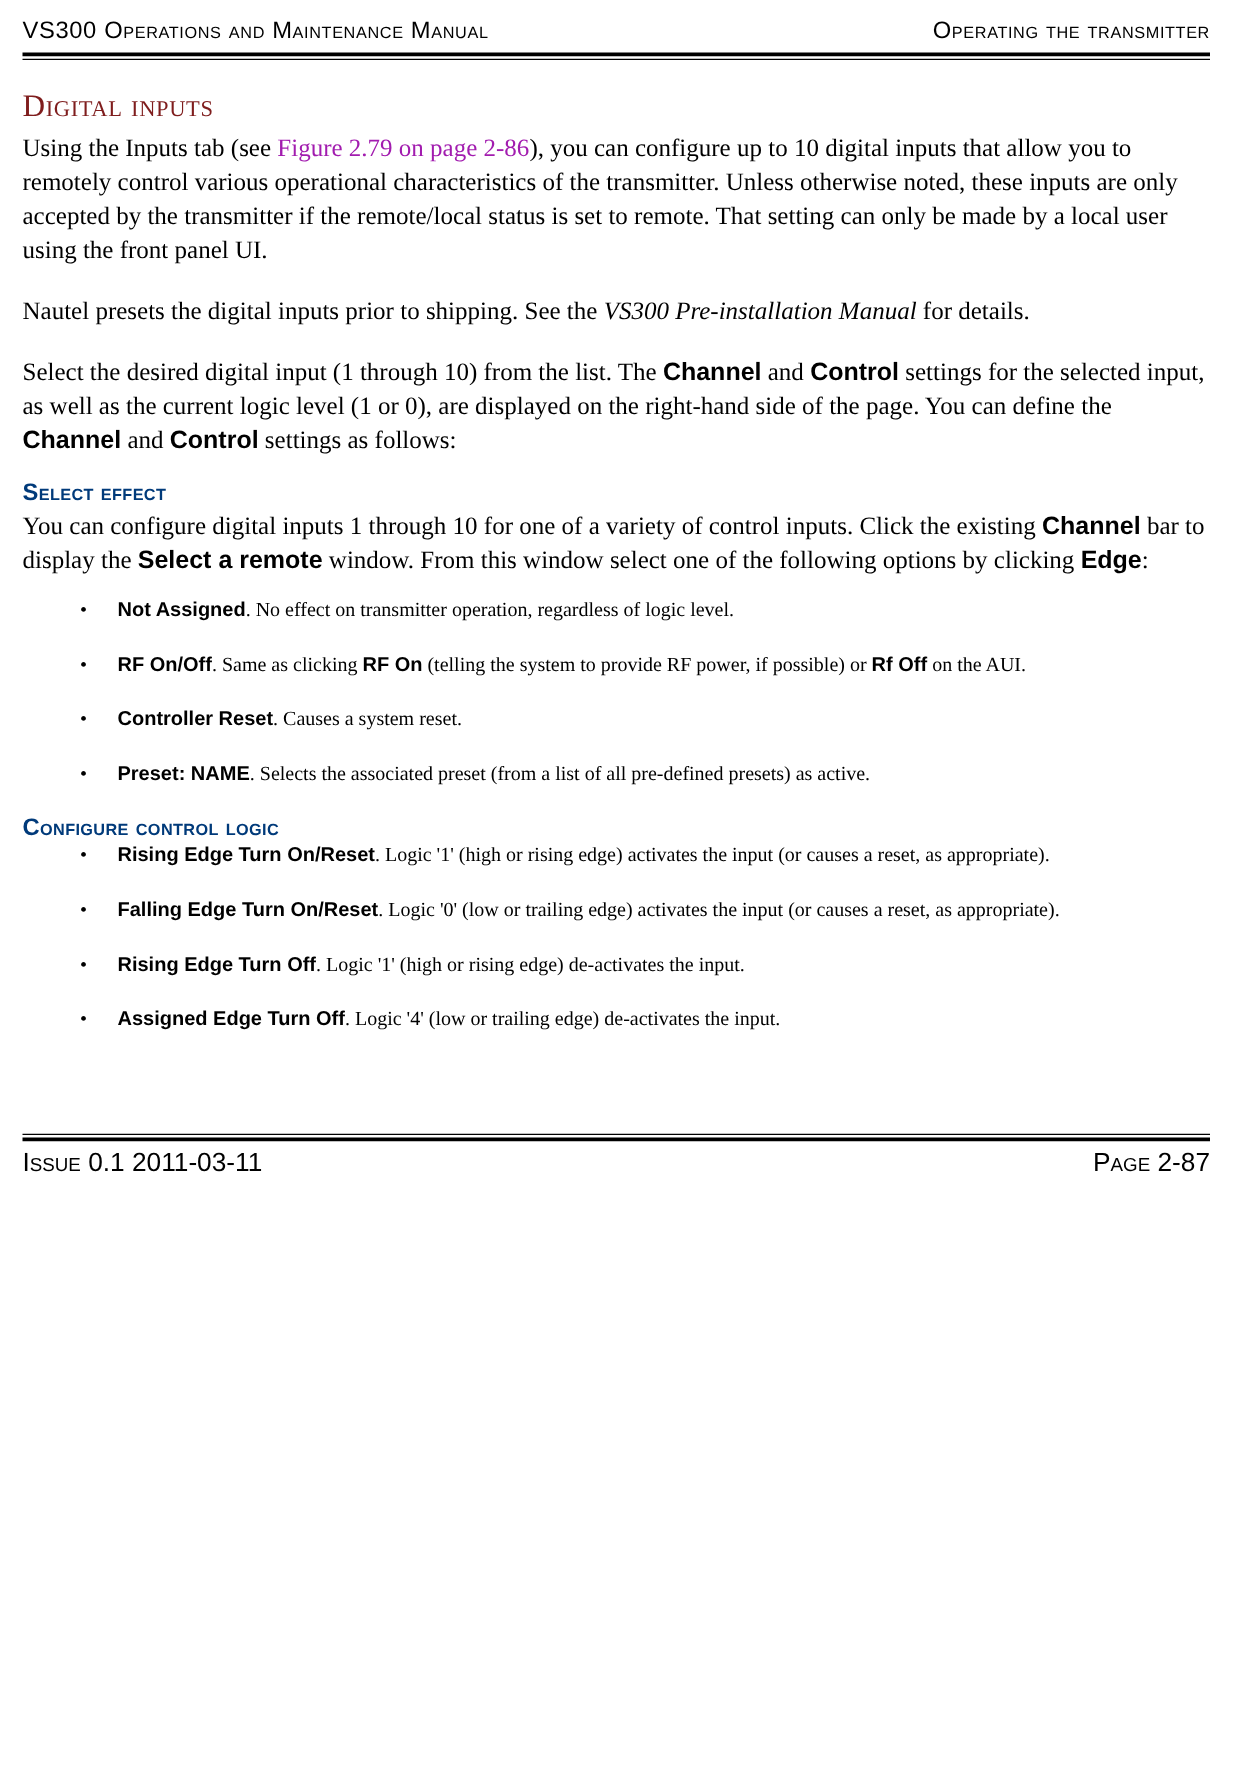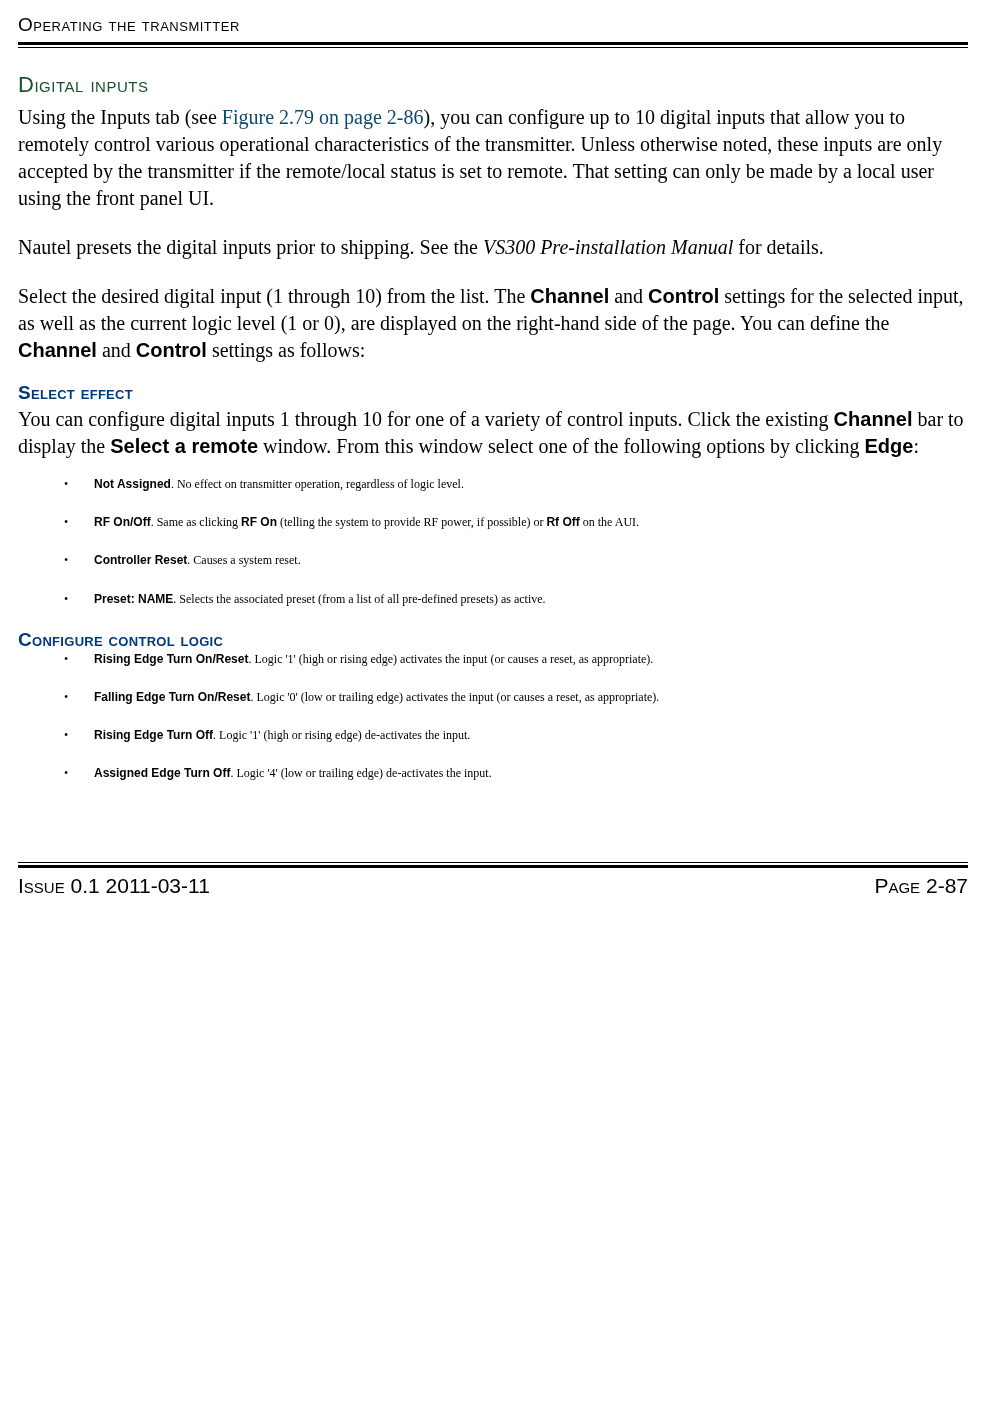--- a/index.html
+++ b/index.html
@@ -31,24 +31,24 @@
   .rule-thin {
     border: none;
     border-top: 1px solid #000;
     margin-top: 2px;
     margin-bottom: 0;
   }
   .content {
     padding-top: 24px;
   }
   .h1 {
-    font-family: Liberation Sans, sans-serif;
+    font-family: Liberation Serif, serif;
     font-variant: small-caps;
-    color: #14532d;
-    font-size: 22px;
+    color: #7f1d1d;
+    font-size: 25px;
     margin: 0 0 6px 0;
     letter-spacing: 0.5px;
   }
   .h2 {
     font-family: "Trebuchet MS", "Lucida Sans", sans-serif;
     font-variant: small-caps;
     color: #003a7a;
     font-size: 19px;
     font-weight: bold;
     margin: 18px 0 0 0;
@@ -58,37 +58,37 @@
     font-size: 20px;
     line-height: 1.35;
     margin: 2px 0 22px 0;
   }
   .para-tight {
     font-size: 20px;
     line-height: 1.35;
     margin: 2px 0 16px 0;
   }
   .link {
-    color: #0c4a6e;
+    color: #a21caf;
   }
   .bold-sans {
     font-family: "Segoe UI", Arial, sans-serif;
     font-weight: 600;
   }
   .italic {
     font-style: italic;
   }
   ul.opts {
     list-style: none;
     padding: 0;
     margin: 0 0 0 46px;
   }
   ul.opts > li {
     position: relative;
-    font-size: 12px;
+    font-size: 16px;
     line-height: 1.35;
     padding-left: 30px;
     margin: 0 0 22px 0;
   }
   ul.opts > li::before {
     content: "•";
     position: absolute;
     left: 0;
     top: 0;
   }
@@ -102,20 +102,21 @@
     font-variant: small-caps;
     font-size: 21px;
     padding-top: 6px;
   }
 </style>
 </head>
 <body>
 
 <div class="page">
   <div class="header">
+    <span>VS300 Operations and Maintenance Manual</span>
     <span>Operating the transmitter</span>
   </div>
   <hr class="rule-thick">
   <hr class="rule-thin">
 
   <div class="content">
     <div class="h1">Digital inputs</div>
 
     <p class="para">
       <span>Using the Inputs tab (see </span><span class="link">Figure 2.79 on page 2-86</span><span>), you can configure up to 10 digital inputs that allow you to remotely control various operational characteristics of the transmitter. Unless otherwise noted, these inputs are only accepted by the transmitter if the remote/local status is set to remote. That setting can only be made by a local user using the front panel UI.</span>

